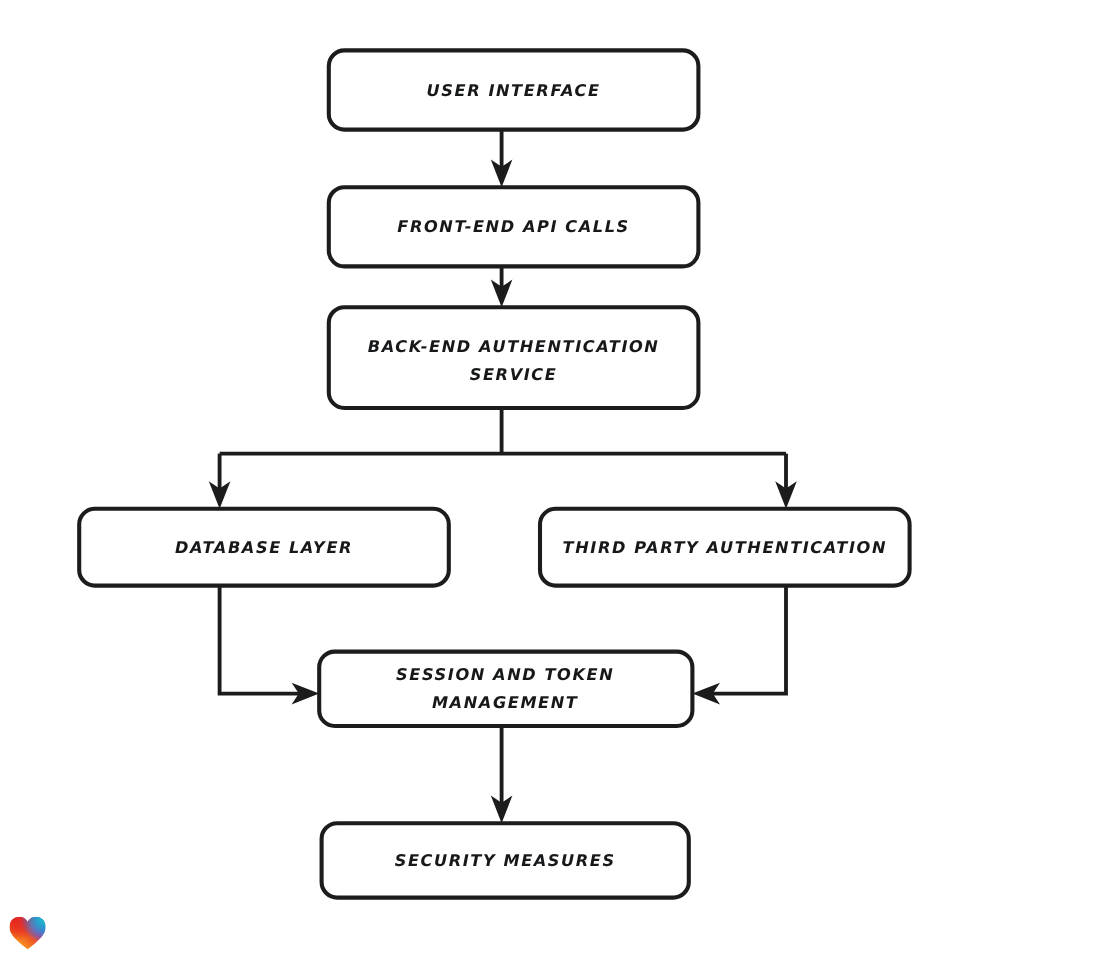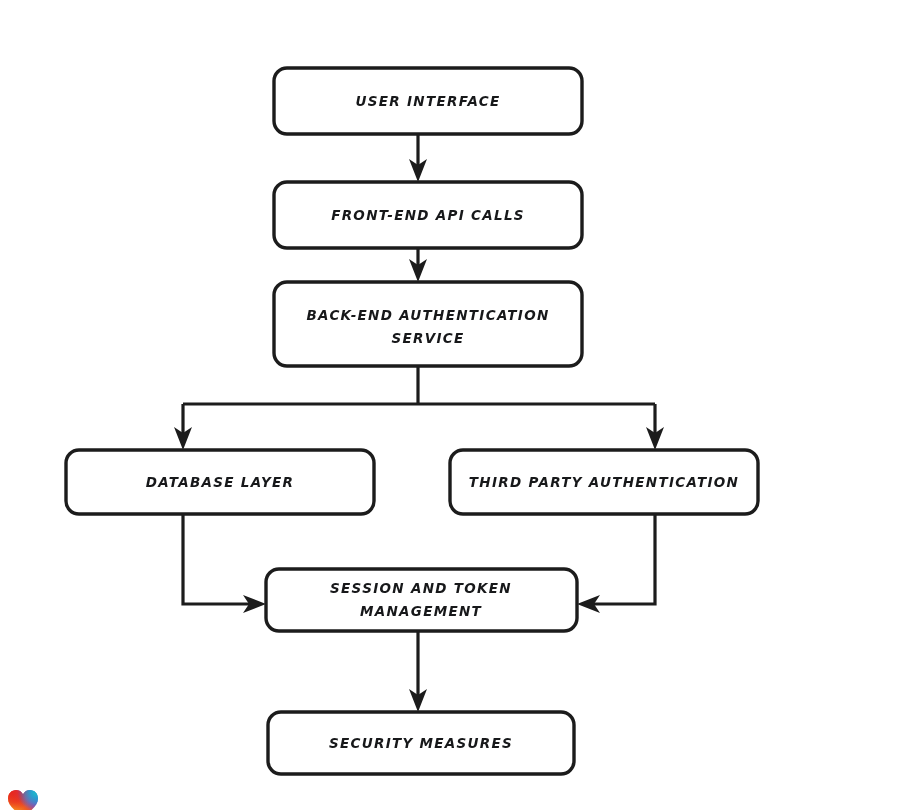--- a/index.html
+++ b/index.html
@@ -12,21 +12,20 @@
     width: 911px;
     height: 810px;
     overflow: hidden;
     font-family: "DejaVu Sans", sans-serif;
   }
   #canvas {
     position: relative;
     width: 911px;
     height: 596px;
     background: #ffffff;
-    margin-top: 26px;
   }
   svg#flow {
     position: absolute;
     top: 0;
     left: 0;
     width: 911px;
     height: 810px;
     display: block;
   }
   .node-box {

